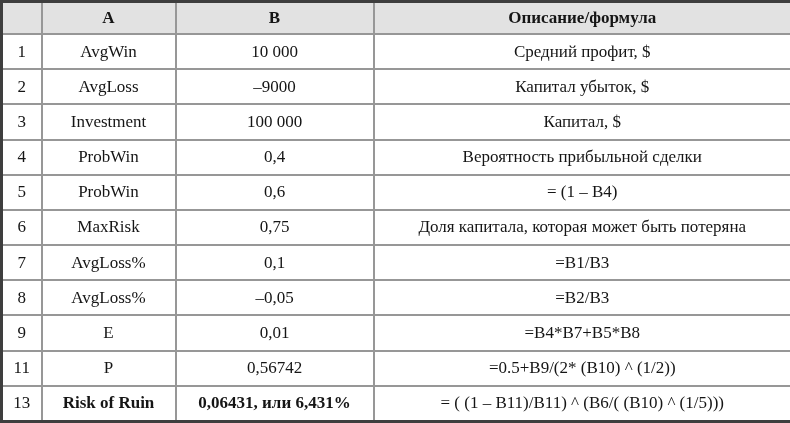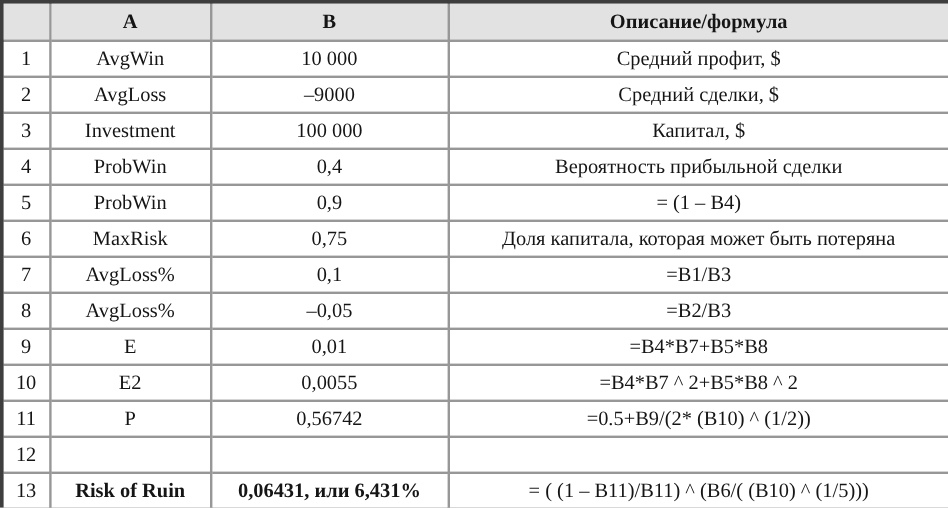--- a/index.html
+++ b/index.html
@@ -67,38 +67,38 @@
     <tr>
       <td>1</td>
       <td>AvgWin</td>
       <td>10 000</td>
       <td>Средний профит, $</td>
     </tr>
     <tr>
       <td>2</td>
       <td>AvgLoss</td>
       <td>–9000</td>
-      <td>Средний сделки, $</td>
+      <td>Капитал убыток, $</td>
     </tr>
     <tr>
       <td>3</td>
       <td>Investment</td>
       <td>100 000</td>
       <td>Капитал, $</td>
     </tr>
     <tr>
       <td>4</td>
       <td>ProbWin</td>
       <td>0,4</td>
       <td>Вероятность прибыльной сделки</td>
     </tr>
     <tr>
       <td>5</td>
       <td>ProbWin</td>
-      <td>0,9</td>
+      <td>0,6</td>
       <td>= (1 – B4)</td>
     </tr>
     <tr>
       <td>6</td>
       <td>MaxRisk</td>
       <td>0,75</td>
       <td>Доля капитала, которая может быть потеряна</td>
     </tr>
     <tr>
       <td>7</td>
@@ -112,36 +112,24 @@
       <td>–0,05</td>
       <td>=B2/B3</td>
     </tr>
     <tr>
       <td>9</td>
       <td>E</td>
       <td>0,01</td>
       <td>=B4*B7+B5*B8</td>
     </tr>
     <tr>
-      <td>10</td>
-      <td>E2</td>
-      <td>0,0055</td>
-      <td>=B4*B7 ^ 2+B5*B8 ^ 2</td>
-    </tr>
-    <tr>
       <td>11</td>
       <td>P</td>
       <td>0,56742</td>
       <td>=0.5+B9/(2* (B10) ^ (1/2))</td>
-    </tr>
-    <tr>
-      <td>12</td>
-      <td></td>
-      <td></td>
-      <td></td>
     </tr>
     <tr>
       <td>13</td>
       <td class="bold">Risk of Ruin</td>
       <td class="bold">0,06431, или 6,431%</td>
       <td>= ( (1 – B11)/B11) ^ (B6/( (B10) ^ (1/5)))</td>
     </tr>
   </tbody>
 </table>
 

